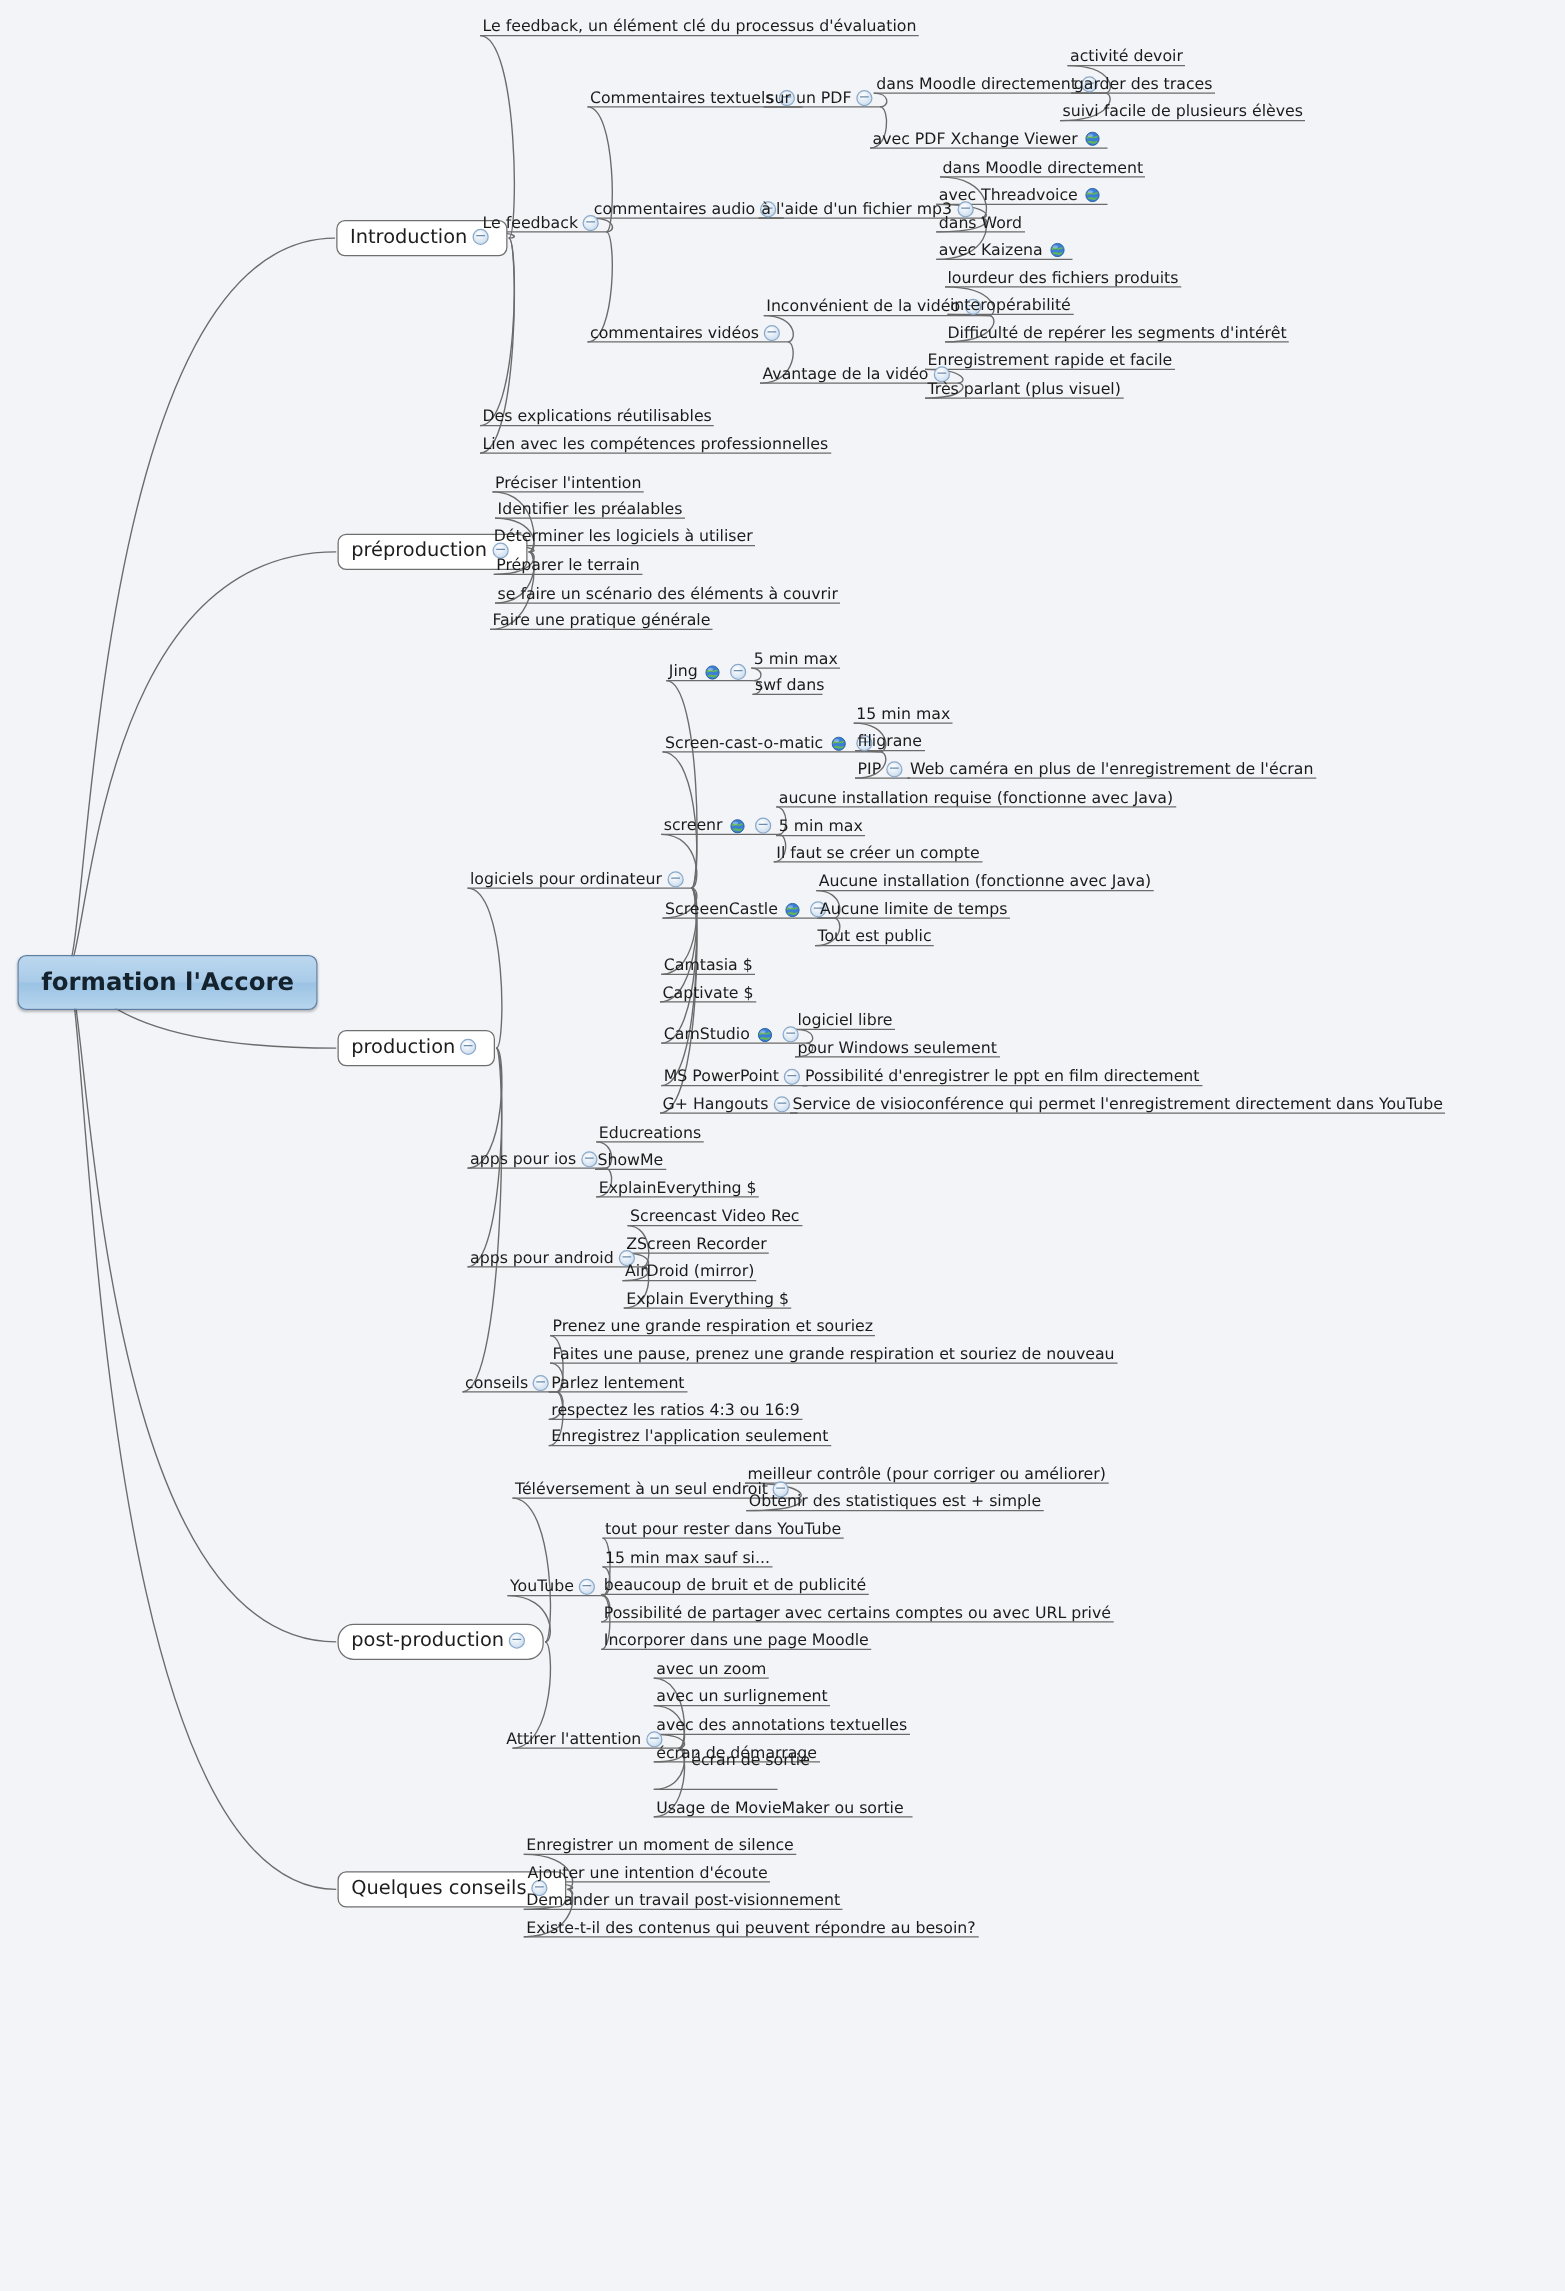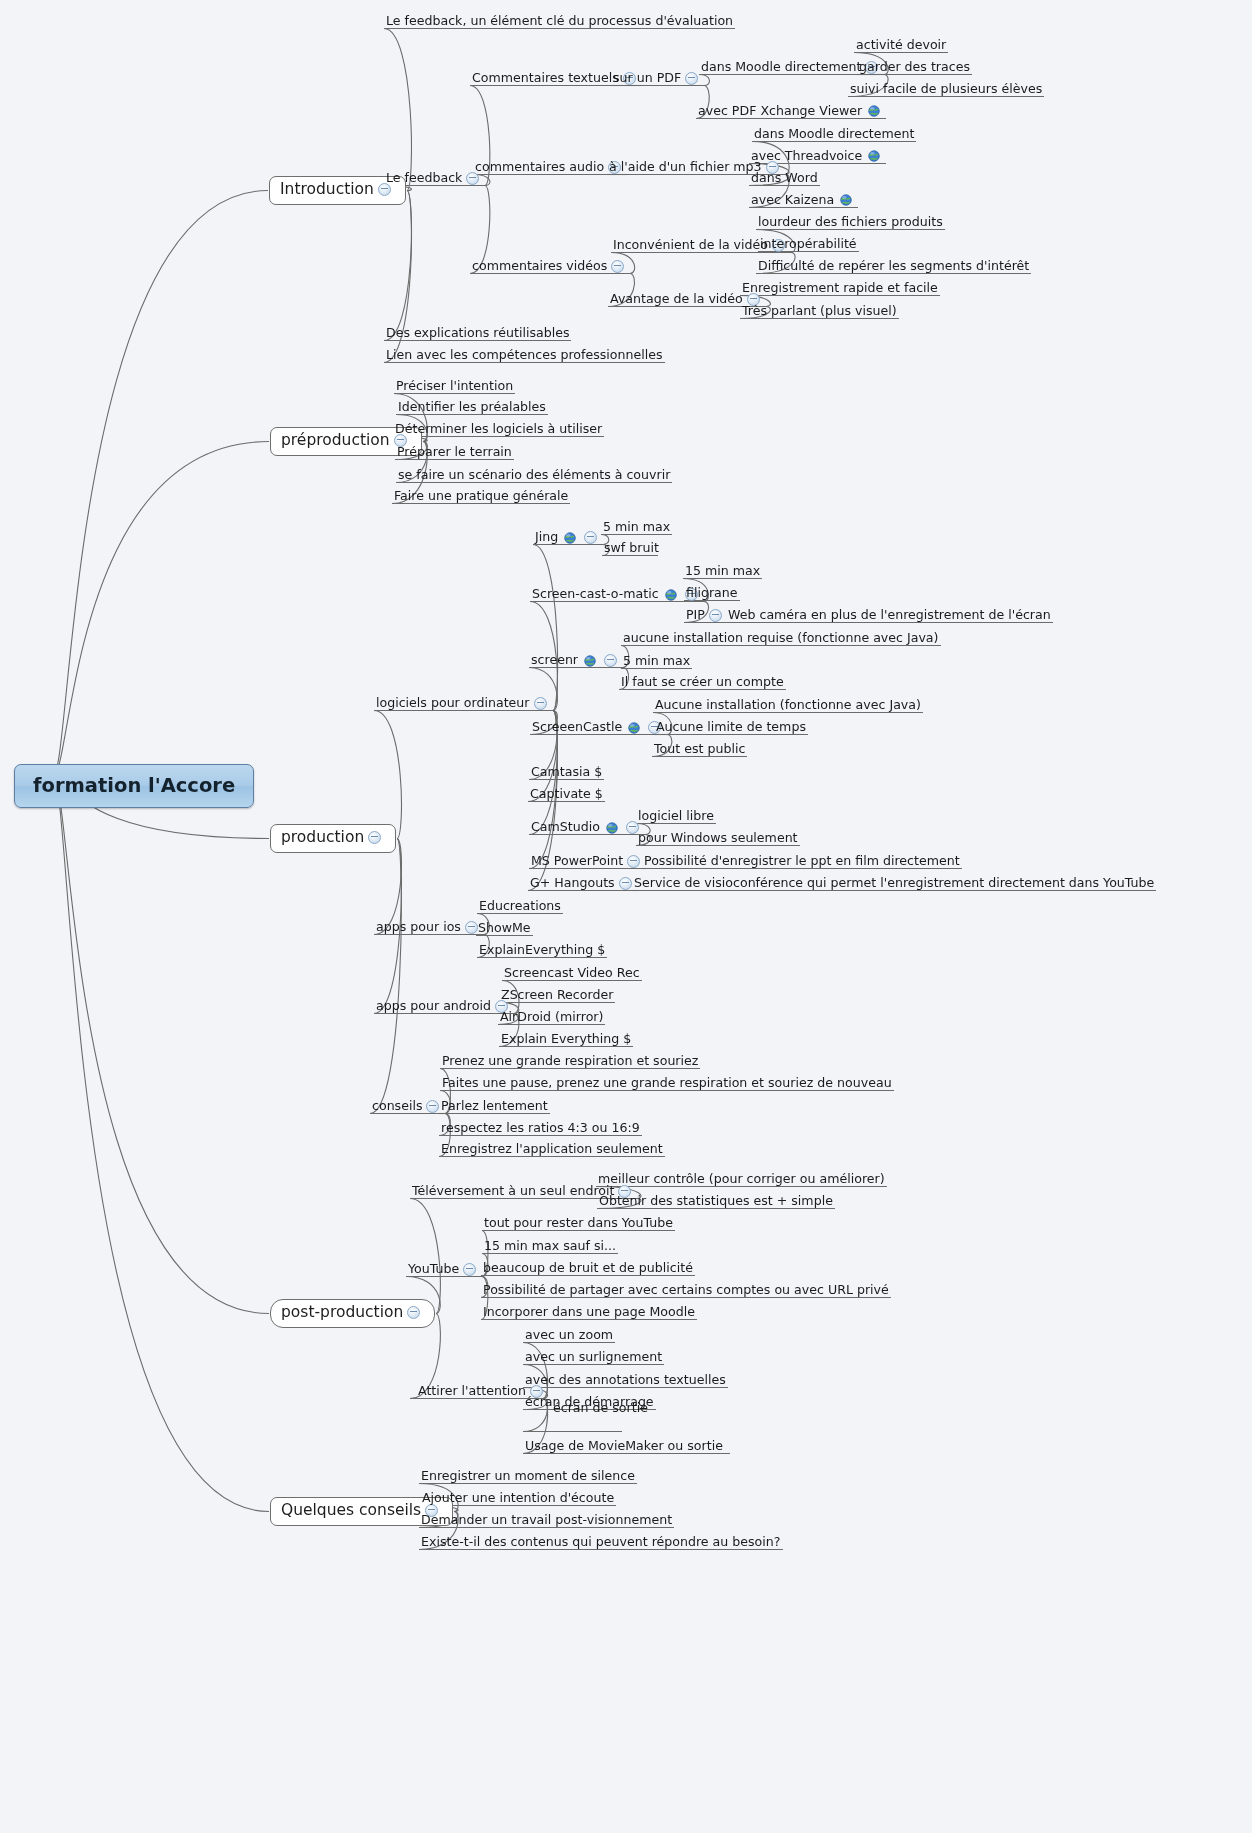--- a/index.html
+++ b/index.html
@@ -419,21 +419,21 @@
             <path d="M2 8.4 Q4 7.2 6 7.9 Q8 8.6 10 7.6 L9.4 9.2 Q7 10.4 5 9.6 Q3.4 9 2.4 9.4Z" fill="#62b45a"></path>
             <ellipse cx="4.3" cy="3.4" rx="2.3" ry="1.3" fill="#ffffff" opacity=".35"></ellipse>
           </svg>
         </span>
         <span class="bullet"></span>
       </div>
       <div class="node txt" style="left: 602px; top: 521px;">
         <span class="lbl">5 min max</span>
       </div>
       <div class="node txt" style="left: 603px; top: 542px;">
-        <span class="lbl">swf bruit</span>
+        <span class="lbl">swf dans</span>
       </div>
       <div class="node txt" style="left: 531px; top: 588px;">
         <span class="lbl">Screen-cast-o-matic</span>
         <span class="globe">
           <svg viewBox="0 0 12 12" width="12" height="12">
             <circle cx="6" cy="6" r="5.3" fill="#3a7fd5" stroke="#245a9e" stroke-width=".7"></circle>
             <path d="M1.2 4.6 Q3 3.4 5 4.2 Q7 5 9 3.6 L10.6 4.4 Q8.6 6 6.2 5.6 Q3.6 5.2 1.4 6.2Z" fill="#62b45a"></path>
             <path d="M2 8.4 Q4 7.2 6 7.9 Q8 8.6 10 7.6 L9.4 9.2 Q7 10.4 5 9.6 Q3.4 9 2.4 9.4Z" fill="#62b45a"></path>
             <ellipse cx="4.3" cy="3.4" rx="2.3" ry="1.3" fill="#ffffff" opacity=".35"></ellipse>
           </svg>
@@ -607,21 +607,21 @@
       </div>
       <div class="node txt" style="left: 482px; top: 1262px;">
         <span class="lbl">beaucoup de bruit et de publicité</span>
       </div>
       <div class="node txt" style="left: 482px; top: 1284px;">
         <span class="lbl">Possibilité de partager avec certains comptes ou avec URL privé</span>
       </div>
       <div class="node txt" style="left: 482px; top: 1306px;">
         <span class="lbl">Incorporer dans une page Moodle</span>
       </div>
-      <div class="node txt" style="left: 417px; top: 1385px;">
+      <div class="node txt" style="left: 404px; top: 1385px;">
         <span class="lbl">Attirer l'attention</span>
         <span class="bullet"></span>
       </div>
       <div class="node txt" style="left: 524px; top: 1329px;">
         <span class="lbl">avec un zoom</span>
       </div>
       <div class="node txt" style="left: 524px; top: 1351px;">
         <span class="lbl">avec un surlignement</span>
       </div>
       <div class="node txt" style="left: 524px; top: 1374px;">

